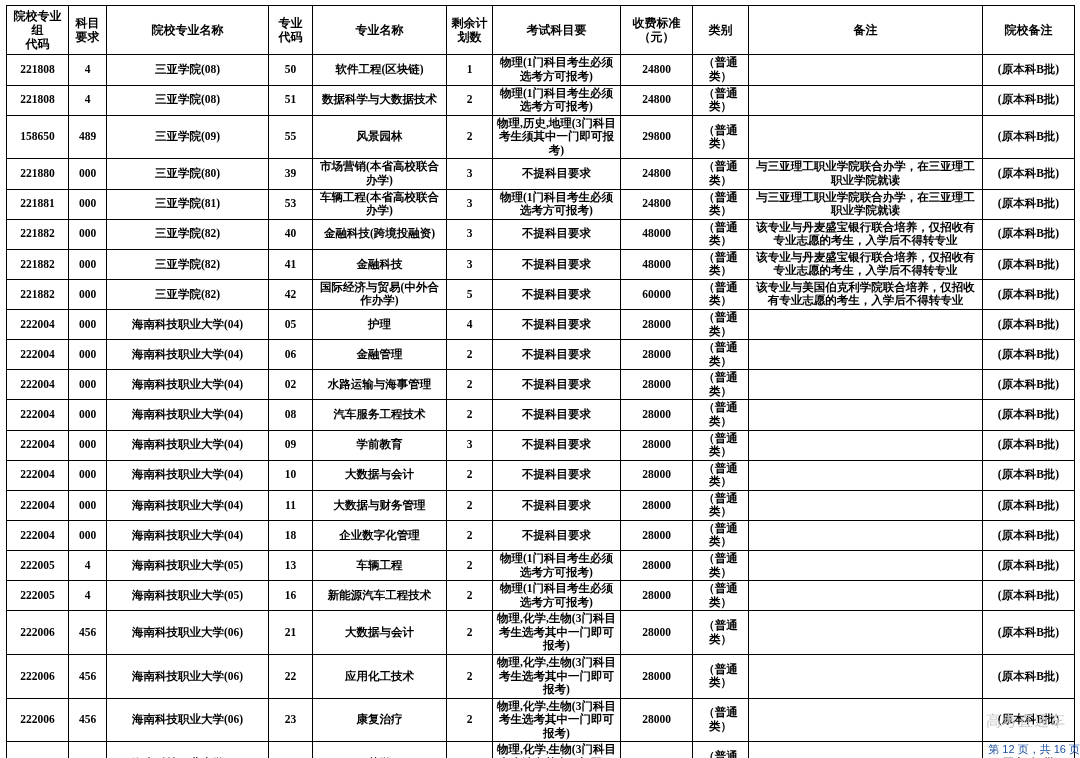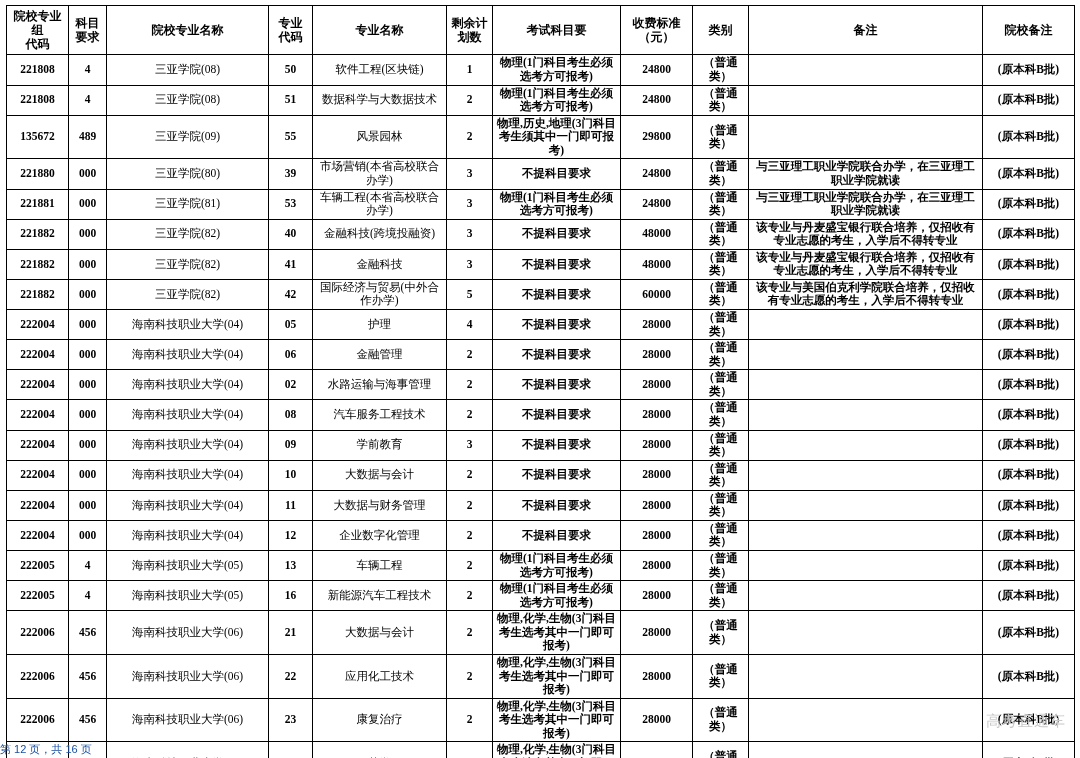--- a/index.html
+++ b/index.html
@@ -51,21 +51,21 @@
   col.c6 { width: 128px; }
   col.c7 { width: 72px; }
   col.c8 { width: 56px; }
   col.c9 { width: 234px; }
   col.c10 { width: 92px; }
 
   td.code, td.subj, td.major-code, td.remain {
     font-weight: bold;
   }
   td.school, td.major {
-    font-weight: normal;
+    font-weight: bold;
   }
   td.exam {
     font-size: 10.5px;
     line-height: 1.2;
     font-weight: bold;
   }
   td.fee { font-weight: bold; }
   td.cat { font-weight: bold; }
   td.note {
     font-size: 10.5px;
@@ -74,21 +74,21 @@
     padding-left: 4px;
     font-weight: bold;
   }
   td.sremark { font-weight: bold; font-size: 11px; }
 
   .footer {
     position: absolute;
     left: 0;
     top: 742px;
     width: 1080px;
-    text-align: left;
+    text-align: right;
     font-size: 11px;
     color: #1a4fa0;
     font-family: "Liberation Sans", sans-serif;
   }
   .watermark {
     position: absolute;
     right: 14px;
     top: 712px;
     font-size: 15px;
     color: #c9c9c9;
@@ -156,21 +156,21 @@
           <td class="major-code">51</td>
           <td class="major">数据科学与大数据技术</td>
           <td class="remain">2</td>
           <td class="exam">物理(1门科目考生必须选考方可报考)</td>
           <td class="fee">24800</td>
           <td class="cat">（普通类）</td>
           <td class="note"></td>
           <td class="sremark">(原本科B批)</td>
         </tr>
         <tr>
-          <td class="code">135672</td>
+          <td class="code">158650</td>
           <td class="subj">489</td>
           <td class="school">三亚学院(09)</td>
           <td class="major-code">55</td>
           <td class="major">风景园林</td>
           <td class="remain">2</td>
           <td class="exam">物理,历史,地理(3门科目考生须其中一门即可报考)</td>
           <td class="fee">29800</td>
           <td class="cat">（普通类）</td>
           <td class="note"></td>
           <td class="sremark">(原本科B批)</td>
@@ -328,21 +328,21 @@
           <td class="exam">不提科目要求</td>
           <td class="fee">28000</td>
           <td class="cat">（普通类）</td>
           <td class="note"></td>
           <td class="sremark">(原本科B批)</td>
         </tr>
         <tr>
           <td class="code">222004</td>
           <td class="subj">000</td>
           <td class="school">海南科技职业大学(04)</td>
-          <td class="major-code">12</td>
+          <td class="major-code">18</td>
           <td class="major">企业数字化管理</td>
           <td class="remain">2</td>
           <td class="exam">不提科目要求</td>
           <td class="fee">28000</td>
           <td class="cat">（普通类）</td>
           <td class="note"></td>
           <td class="sremark">(原本科B批)</td>
         </tr>
         <tr>
           <td class="code">222005</td>

